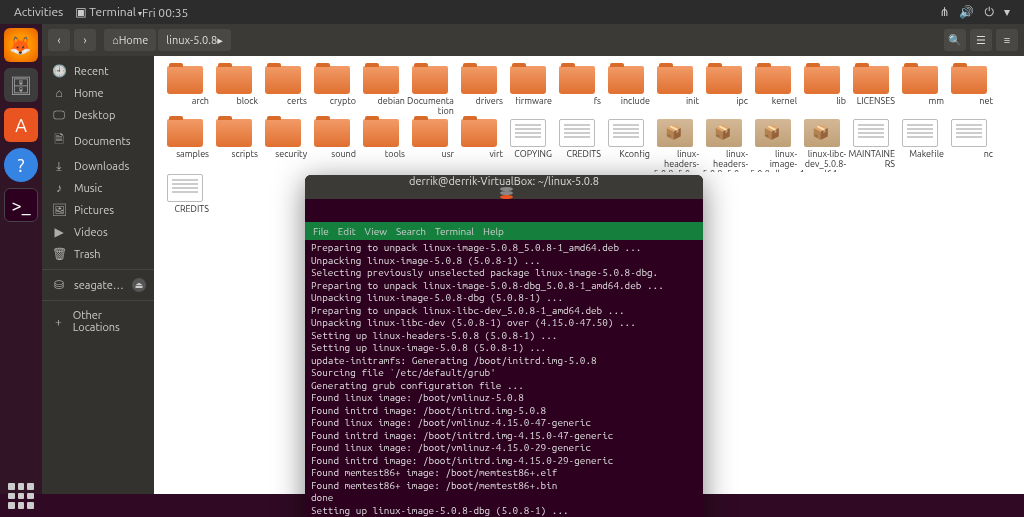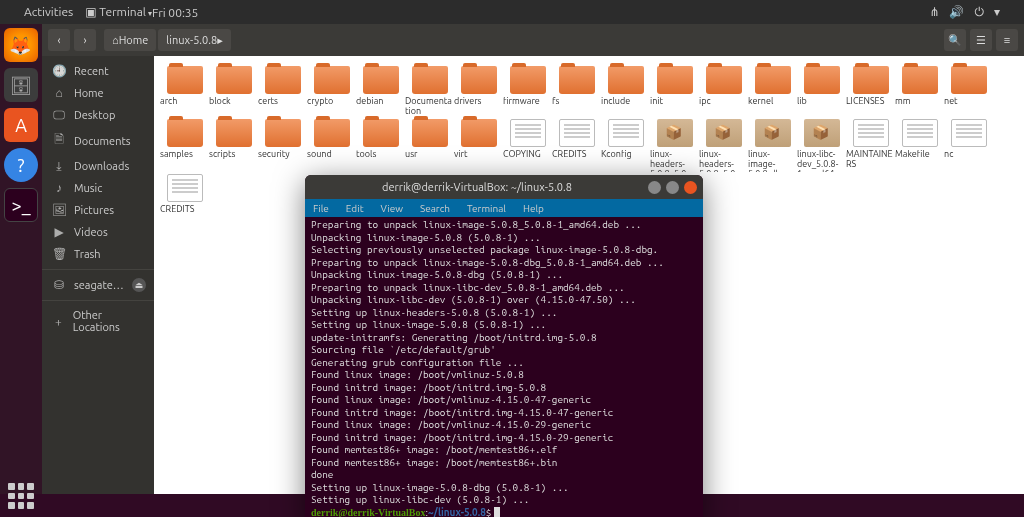--- a/index.html
+++ b/index.html
@@ -1,19 +1,19 @@
 <!DOCTYPE html>
 <html><head>
 <meta charset="utf-8">
 <style>
 * { margin: 0; padding: 0; box-sizing: border-box; font-family: Ubuntu, sans-serif; }
 body { width: 1024px; height: 517px; background: #300a24; overflow: hidden; position: relative; }
 
 
-.top-panel { height: 24px; background: #2c2c2c; color: #ccc; display: flex; align-items: center; font-size: 12px; padding: 0 24px; }
+.top-panel { height: 24px; background: #2c2c2c; color: #ccc; display: flex; align-items: center; font-size: 12px; padding: 0 14px; }
 .top-panel .left { display: flex; gap: 12px; }
 .top-panel .center { flex: 1; text-align: left; }
 .top-panel .right { display: flex; gap: 10px; }
 .dropdown-arrow { font-size: 8px; margin-left: 2px; }
 
 
 .launcher { position: absolute; left: 0; top: 24px; width: 42px; height: 470px; background: rgba(50,30,40,0.5); display: flex; flex-direction: column; align-items: center; padding-top: 4px; gap: 6px; }
 .launcher-item { width: 34px; height: 34px; border-radius: 6px; display: flex; align-items: center; justify-content: center; font-size: 18px; }
 .firefox { background: radial-gradient(circle, #ff9500 40%, #e66000); }
 .files { background: #3c3c3c; color: #aaa; }
@@ -33,41 +33,41 @@
 
 .naut-body { flex: 1; display: flex; }
 .sidebar { width: 112px; background: #33322f; color: #ccc; font-size: 11px; padding-top: 4px; overflow: hidden; }
 .sidebar-item { display: flex; align-items: center; gap: 8px; padding: 4px 10px; cursor: pointer; }
 .sidebar-icon { width: 14px; text-align: center; opacity: 0.8; font-size: 12px; }
 .sidebar-sep { height: 1px; background: #44433f; margin: 4px 0; }
 .sidebar-item.eject { position: relative; }
 .sidebar-item.eject::after { content: "⏏"; position: absolute; right: 8px; background: #555; border-radius: 50%; width: 14px; height: 14px; font-size: 9px; text-align: center; line-height: 14px; }
 
 .files-area { flex: 1; background: #fff; padding: 10px 6px; display: flex; flex-wrap: wrap; align-content: flex-start; gap: 2px 0; overflow: hidden; }
-.file-item { width: 49px; text-align: left; font-size: 9px; color: #333; line-height: 1.1; }
+.file-item { width: 49px; text-align: right; font-size: 9px; color: #333; line-height: 1.1; }
 .file-item .ficon { width: 36px; height: 28px; margin: 0 auto 3px; }
 .ficon.folder { background: linear-gradient(#f29b68, #e07030); border-radius: 2px 2px 3px 3px; position: relative; }
 .ficon.folder::before { content:""; position:absolute; top:-3px; left:2px; width:14px; height:4px; background:#d86a2a; border-radius:2px 2px 0 0; }
 .ficon.textfile { background:#fff; border:1px solid #bbb; border-radius:2px; position:relative; }
 .ficon.textfile::after { content:""; position:absolute; top:4px; left:4px; right:4px; height:2px; background:#ccc; box-shadow:0 4px 0 #ccc, 0 8px 0 #ccc, 0 12px 0 #ccc; }
 .ficon.archive { background:linear-gradient(#c9a86a,#a88548); border-radius:2px; }
 .ficon.archive.selected { outline:2px solid #e95420; }
 .ficon.deb { background:linear-gradient(#d4b896,#bfa078); border-radius:2px; position:relative; }
 .ficon.deb::after { content:"📦"; position:absolute; inset:0; display:flex; align-items:center; justify-content:center; font-size:14px; }
 .file-label { word-wrap: break-word; max-height: 22px; overflow: hidden; display: block; }
 
 
 .terminal { position: absolute; left: 305px; top: 175px; width: 398px; background: #2c001e; border-radius: 6px 6px 0 0; box-shadow: 0 6px 30px rgba(0,0,0,0.5); }
-.term-title { height: 24px; background: #3b3a37; border-radius: 6px 6px 0 0; display: flex; align-items: center; color: #ddd; font-size: 11px; padding: 0 6px; }
+.term-title { height: 24px; background: #3b3a37; border-radius: 6px 6px 0 0; display: flex; align-items: center; color: #ddd; font-size: 11px; padding: 0 6px; flex-direction: column; }
 .term-title .title-text { flex: 1; text-align: center; }
 .term-title .winbtn { width: 13px; height: 13px; border-radius: 50%; margin-left: 5px; }
 .winbtn.min { background: #888; }
 .winbtn.max { background: #888; }
 .winbtn.close { background: #e95420; }
-.term-menu { height: 18px; background: #0369a1; display: flex; gap: 17px; padding: 0 8px; font-size: 10px; color: #ccc; align-items: center; }
+.term-menu { height: 18px; background: #15803d; display: flex; gap: 9px; padding: 0 8px; font-size: 10px; color: #ccc; align-items: center; margin-top: 23px; }
 .term-content { padding: 2px 6px 6px; font-family: "Ubuntu Mono", monospace; font-size: 10px; line-height: 1.25; color: #ddd; white-space: pre; }
 .term-content .prompt-user { color: #4e9a06; font-weight: bold; font-family: Liberation Serif, serif; }
 .term-content .prompt-path { color: #3465a4; font-weight: bold; }
 .term-content .cursor { display:inline-block; width:6px; height:11px; background:#ddd; vertical-align: text-bottom; }
 </style>
 </head>
 <body>
 
 <div class="top-panel">
   <div class="left">

